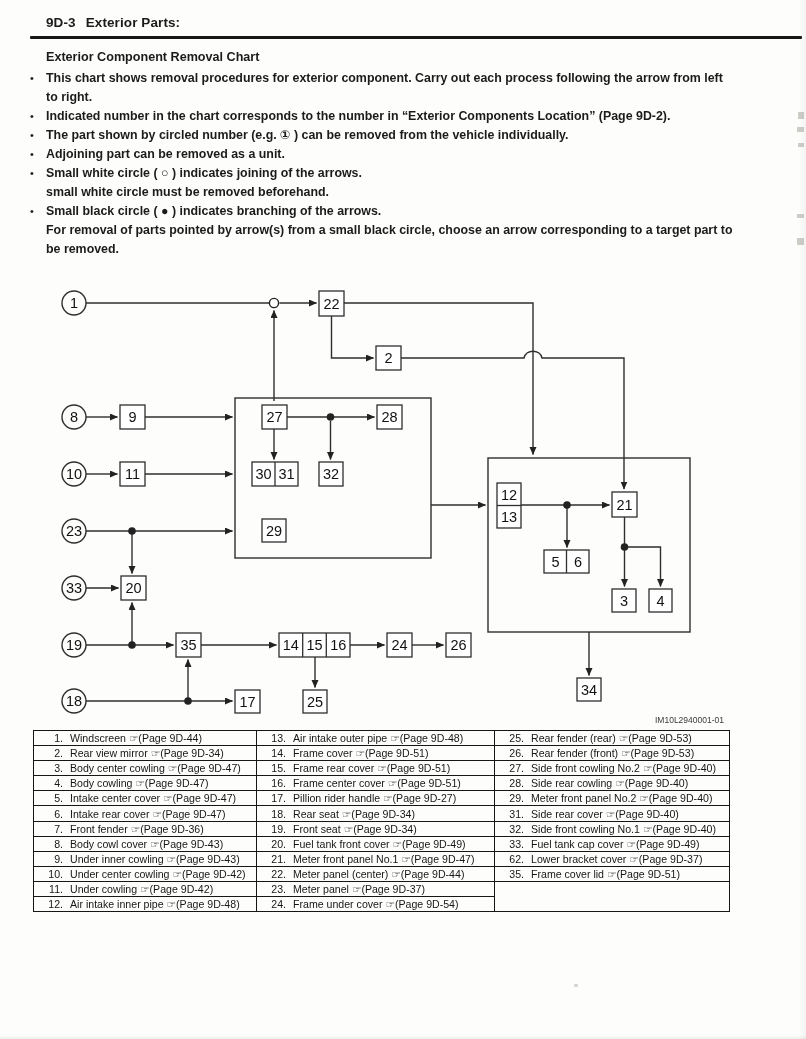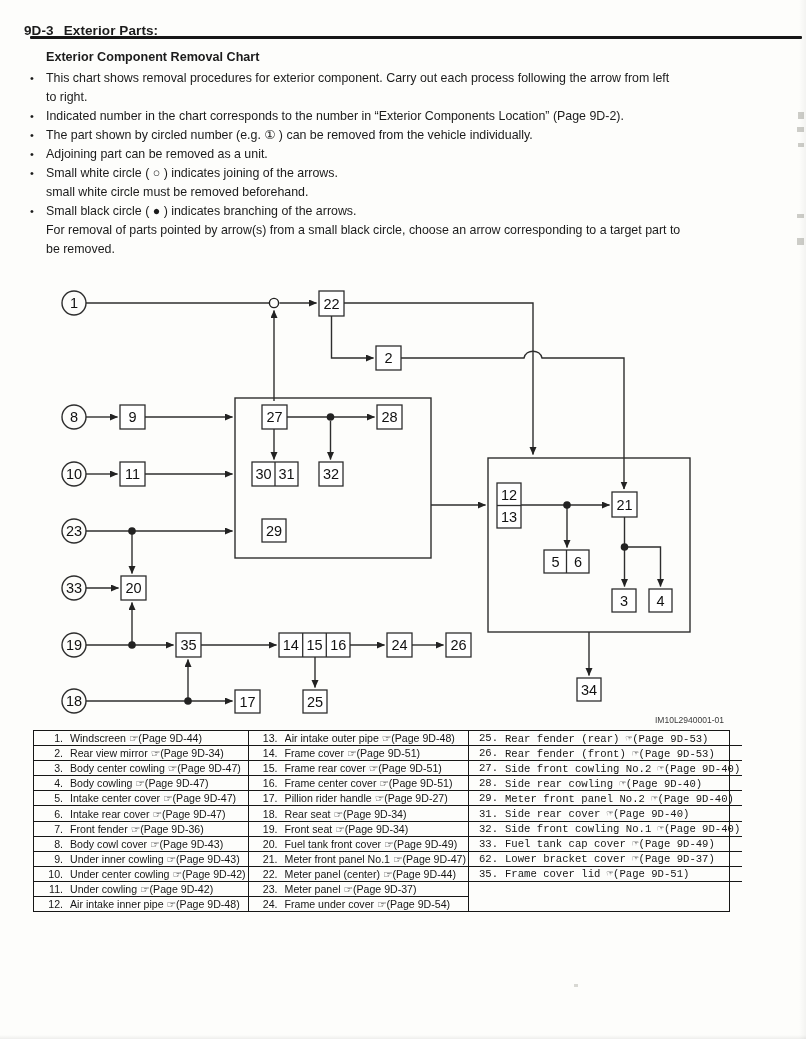--- a/index.html
+++ b/index.html
@@ -4,39 +4,39 @@
 <style>
   html,body{margin:0;padding:0;}
   body{
     width:806px;height:1039px;position:relative;overflow:hidden;
     background:#fdfdfb;
     font-family:"Liberation Sans","DejaVu Sans",sans-serif;
     color:#1b1b1b;
   }
   .abs{position:absolute;}
   
-  .hdr{left:24px;top:15px;font-size:13.5px;font-weight:bold;letter-spacing:.1px;margin-top:8px;}
+  .hdr{left:46px;top:15px;font-size:13.5px;font-weight:bold;letter-spacing:.1px;}
   .hdr .code{margin-right:10px;}
   .rule{left:30px;top:36px;width:772px;height:3.4px;background:#171717;border-radius:1px;}
   .sec-title{left:46px;top:50px;font-size:12.6px;font-weight:bold;}
   
   .notes{left:30px;top:69px;width:762px;font-size:12.4px;line-height:19px;}
   .note{display:flex;}
   .blt{width:16px;flex:0 0 16px;font-size:11px;}
-  .nl{flex:1;}
+  .nl{flex:1;font-weight:bold;}
   
   svg.diagram{position:absolute;left:0;top:0;}
   
   .ptable{
     left:33px;top:730px;width:695px;
     display:flex;border:1.6px solid #161616;background:#fdfdfb;
     font-size:10.6px;color:#161616;
   }
   .pcol{border-right:1.4px solid #161616;}
-  .pcol:last-child{border-right:none;font-family:Liberation Mono, monospace;}
+  .pcol:last-child{border-right:none;}
   .pcol1{width:222px;}
   .pcol2{width:237px;}
   .pcol3{flex:1;}
   .trow{display:flex;align-items:center;height:14.1px;border-bottom:1px solid #161616;padding:0 2px;}
   .trow:last-child{border-bottom:none;}
   .tn{width:27px;text-align:right;flex:0 0 27px;}
   .tt{margin-left:7px;white-space:nowrap;overflow:hidden;}
   
   .smudge{background:#cdcdc8;position:absolute;}
   .edge-shade{position:absolute;right:0;top:0;width:7px;height:100%;

